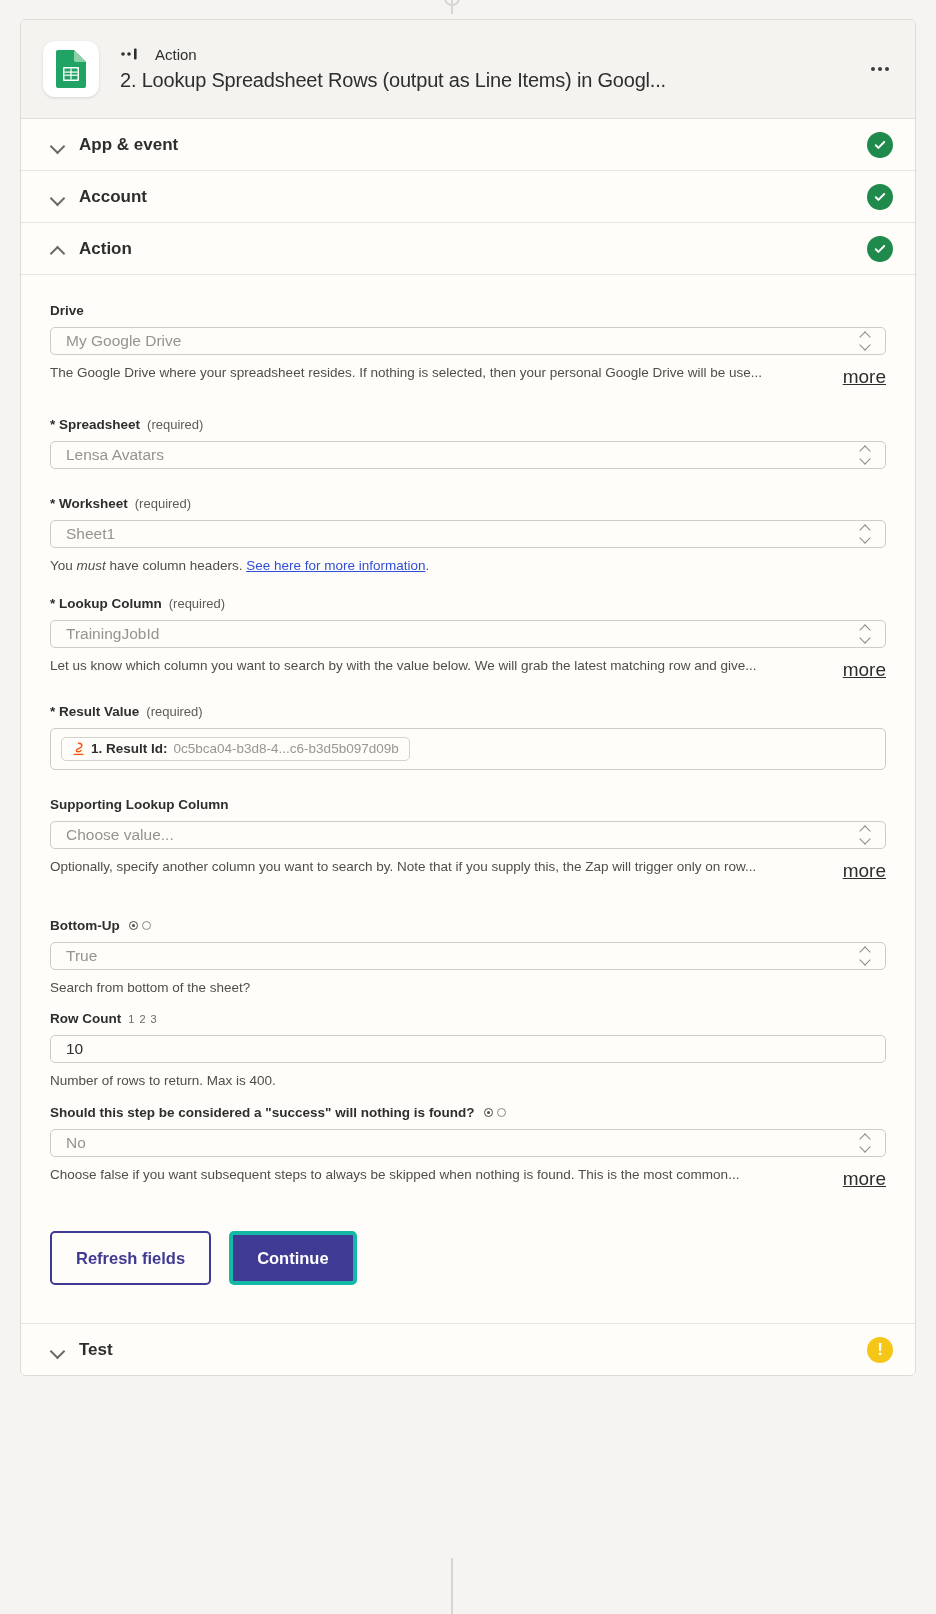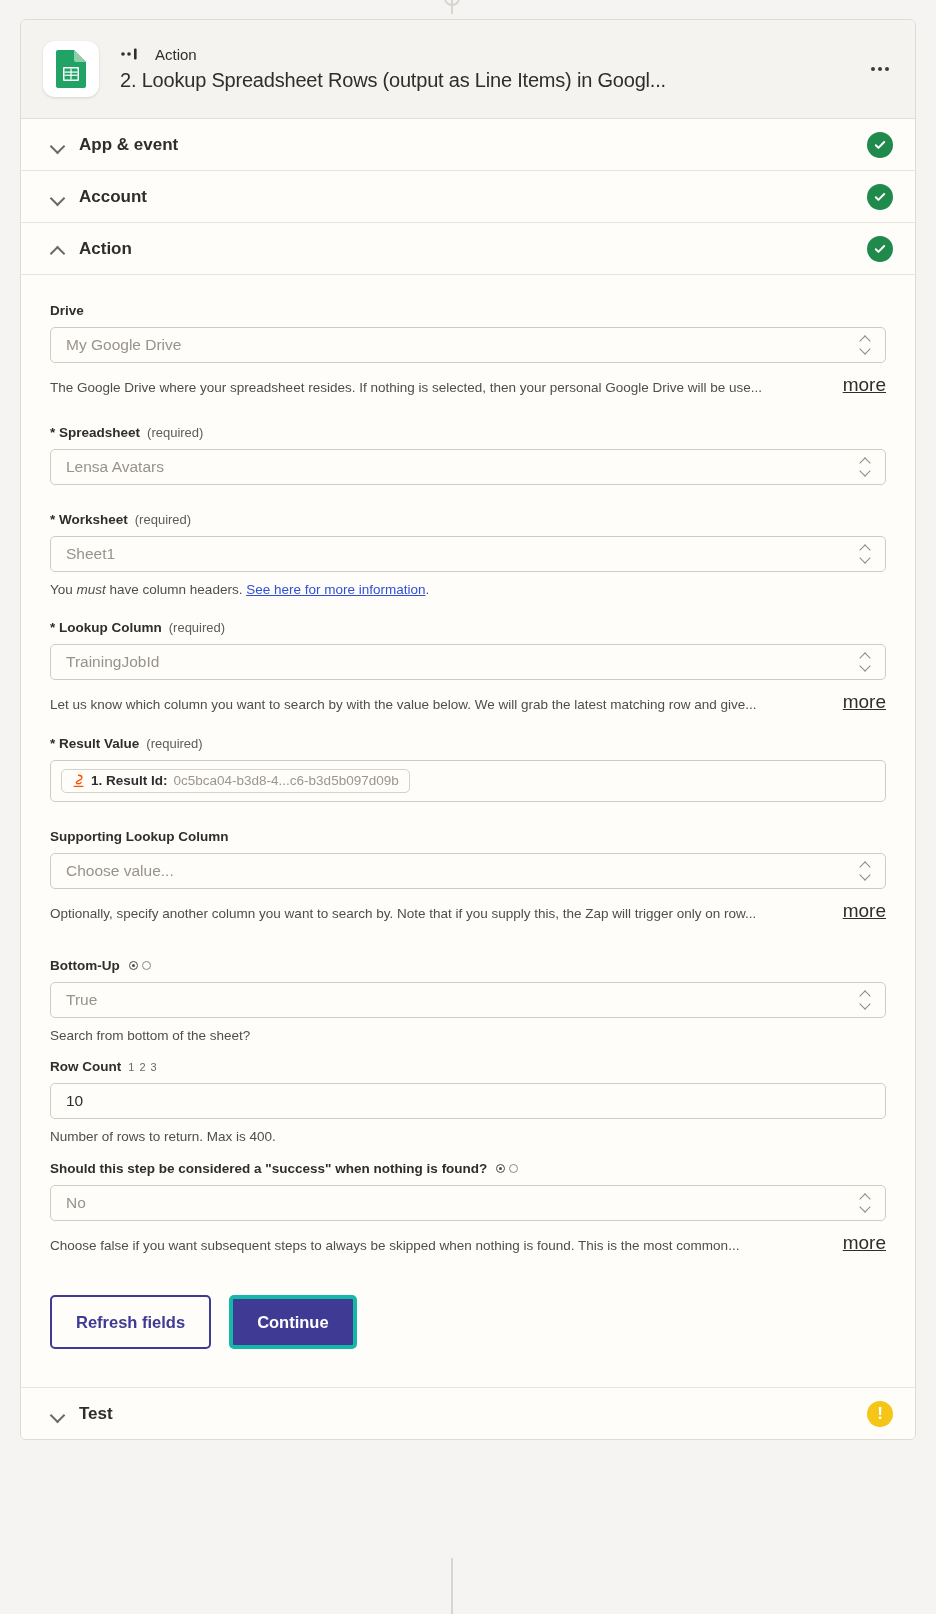--- a/index.html
+++ b/index.html
@@ -220,21 +220,21 @@
   .numhint {
     font-size: 11px;
     font-weight: normal;
     color: #6b6a67;
     letter-spacing: 1px;
   }
 
   .control {
     position: relative;
     width: 100%;
-    height: 36px;
+    height: 28px;
     border: 1px solid #cfcbc5;
     border-radius: 5px;
     background: #fffdf9;
     display: flex;
     align-items: center;
     padding: 0 22px 0 15px;
     font-size: 15.5px;
     color: #2d2e2e;
     cursor: pointer;
   }
@@ -281,21 +281,21 @@
   .token-icon { flex: 0 0 auto; display: flex; align-items: center; }
   .token-key { font-weight: bold; color: #2d2e2e; white-space: nowrap; }
   .token-val { color: #9a9691; white-space: nowrap; }
 
   .helper {
     font-size: 13.5px;
     color: #4f4e4b;
     line-height: 1.35;
     margin-top: 9px;
     display: flex;
-    align-items: flex-end;
+    align-items: flex-start;
     justify-content: space-between;
     gap: 14px;
   }
   .helper-text {
     flex: 1 1 auto;
     overflow: hidden;
     text-overflow: ellipsis;
     white-space: nowrap;
   }
   .helper-text.wrap { white-space: normal; }
@@ -557,21 +557,21 @@
       </div>
       <div class="helper">
         <span class="helper-text">Number of rows to return. Max is 400.</span>
       </div>
     </div>
 
     <div class="gap-sm"></div>
 
     <div class="field">
       <div class="field-label">
-        <span>Should this step be considered a "success" when nothing is found?</span>
+        <span>Should this step be considered a "success" will nothing is found?</span>
         <span class="mini-toggle">
           <span class="radio-on"></span>
           <span class="radio-off"></span>
         </span>
       </div>
       <div class="control placeholder">
         <span>No</span>
         <span class="stepper"></span>
       </div>
       <div class="helper">

